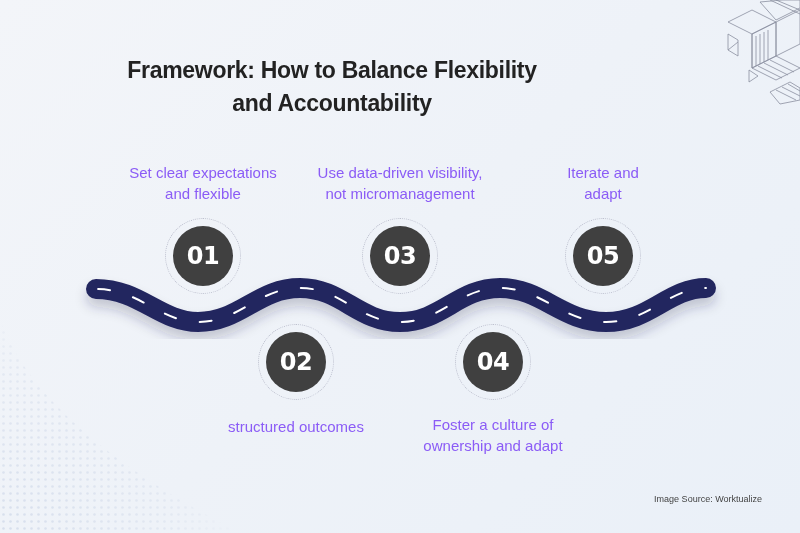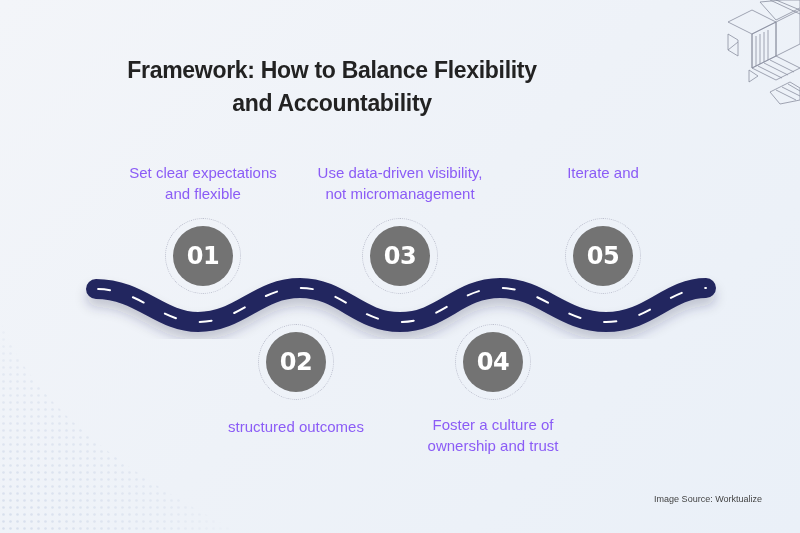--- a/index.html
+++ b/index.html
@@ -6,21 +6,21 @@
   body{width:800px;height:533px;overflow:hidden;position:relative;
     background:linear-gradient(135deg,#f3f5f9 0%,#eef2f8 50%,#eaf0f8 100%);
     font-family:"Liberation Sans",sans-serif;color:#2b2b2b;}
   .title{position:absolute;left:0;width:664px;top:54px;text-align:center;
     font-size:23px;font-weight:bold;line-height:33px;letter-spacing:-0.3px;color:#222;}
   .title div{white-space:nowrap;}
   .label{position:absolute;width:240px;text-align:center;font-size:15px;line-height:21px;color:#8b5cf6;}
   .label div{white-space:nowrap;}
   .step{position:absolute;width:76px;height:76px;margin-left:-38px;margin-top:-38px;border-radius:50%;
     border:1.5px dotted #b9bccb;box-sizing:border-box;display:flex;align-items:center;justify-content:center;}
-  .step .num{width:60px;height:60px;border-radius:50%;background:#737373;color:#fff;
+  .step .num{width:60px;height:60px;border-radius:50%;background:#404040;color:#fff;
     font-weight:bold;font-size:24px;display:flex;align-items:center;justify-content:center;
     font-family:"DejaVu Sans",sans-serif;letter-spacing:-0.5px;}
   .source{position:absolute;right:38px;top:494px;font-size:9px;color:#444;}
   svg.layer{position:absolute;left:0;top:0;}
 </style>
 </head>
 <body>
 
 <svg class="layer" width="800" height="533">
   <defs>
@@ -84,27 +84,28 @@
 <div class="label" style="left:83px;top:162px;">
   <div>Set clear expectations</div>
   <div>and flexible</div>
 </div>
 <div class="label" style="left:280px;top:162px;">
   <div>Use data-driven visibility,</div>
   <div>not micromanagement</div>
 </div>
 <div class="label" style="left:483px;top:162px;">
   <div>Iterate and</div>
+  <div>adapt</div>
 </div>
 <div class="label" style="left:176px;top:416px;">
   <div>structured outcomes</div>
 </div>
 <div class="label" style="left:373px;top:414px;">
   <div>Foster a culture of</div>
-  <div>ownership and trust</div>
+  <div>ownership and adapt</div>
 </div>
 
 <div class="step" style="left:203px;top:256px;">
   <div class="num">01</div>
 </div>
 <div class="step" style="left:296px;top:362px;">
   <div class="num">02</div>
 </div>
 <div class="step" style="left:400px;top:256px;">
   <div class="num">03</div>

